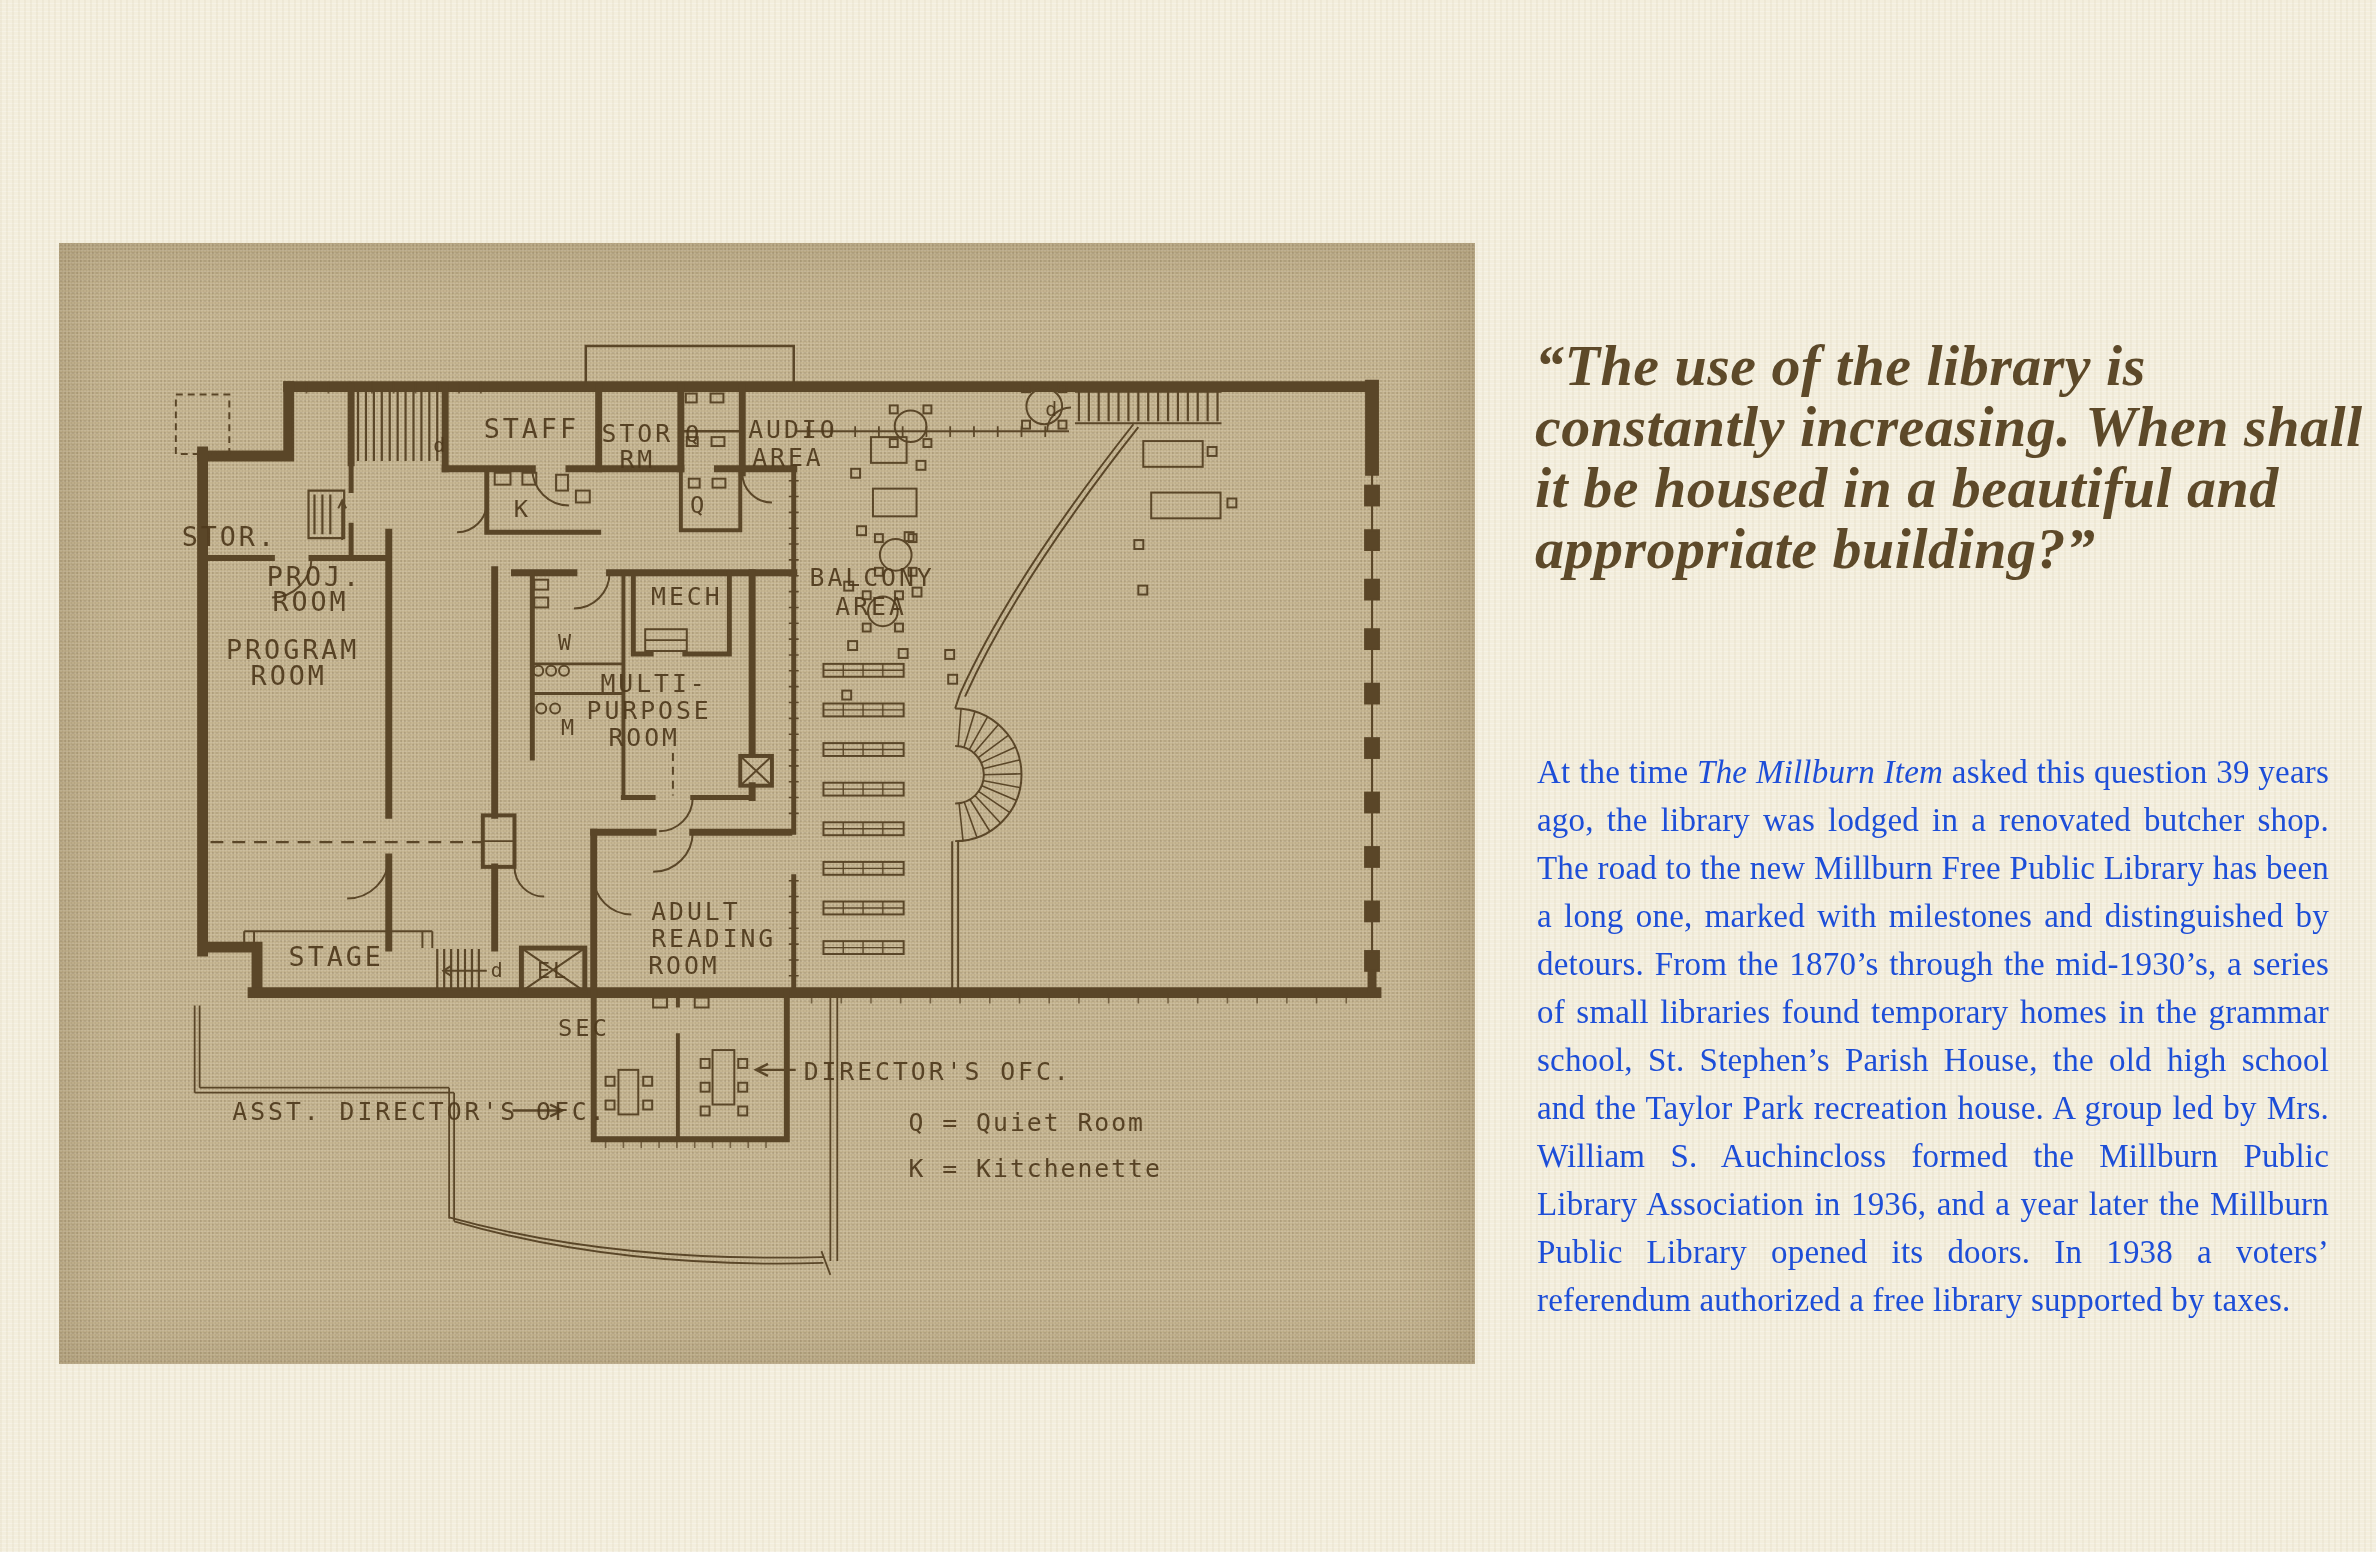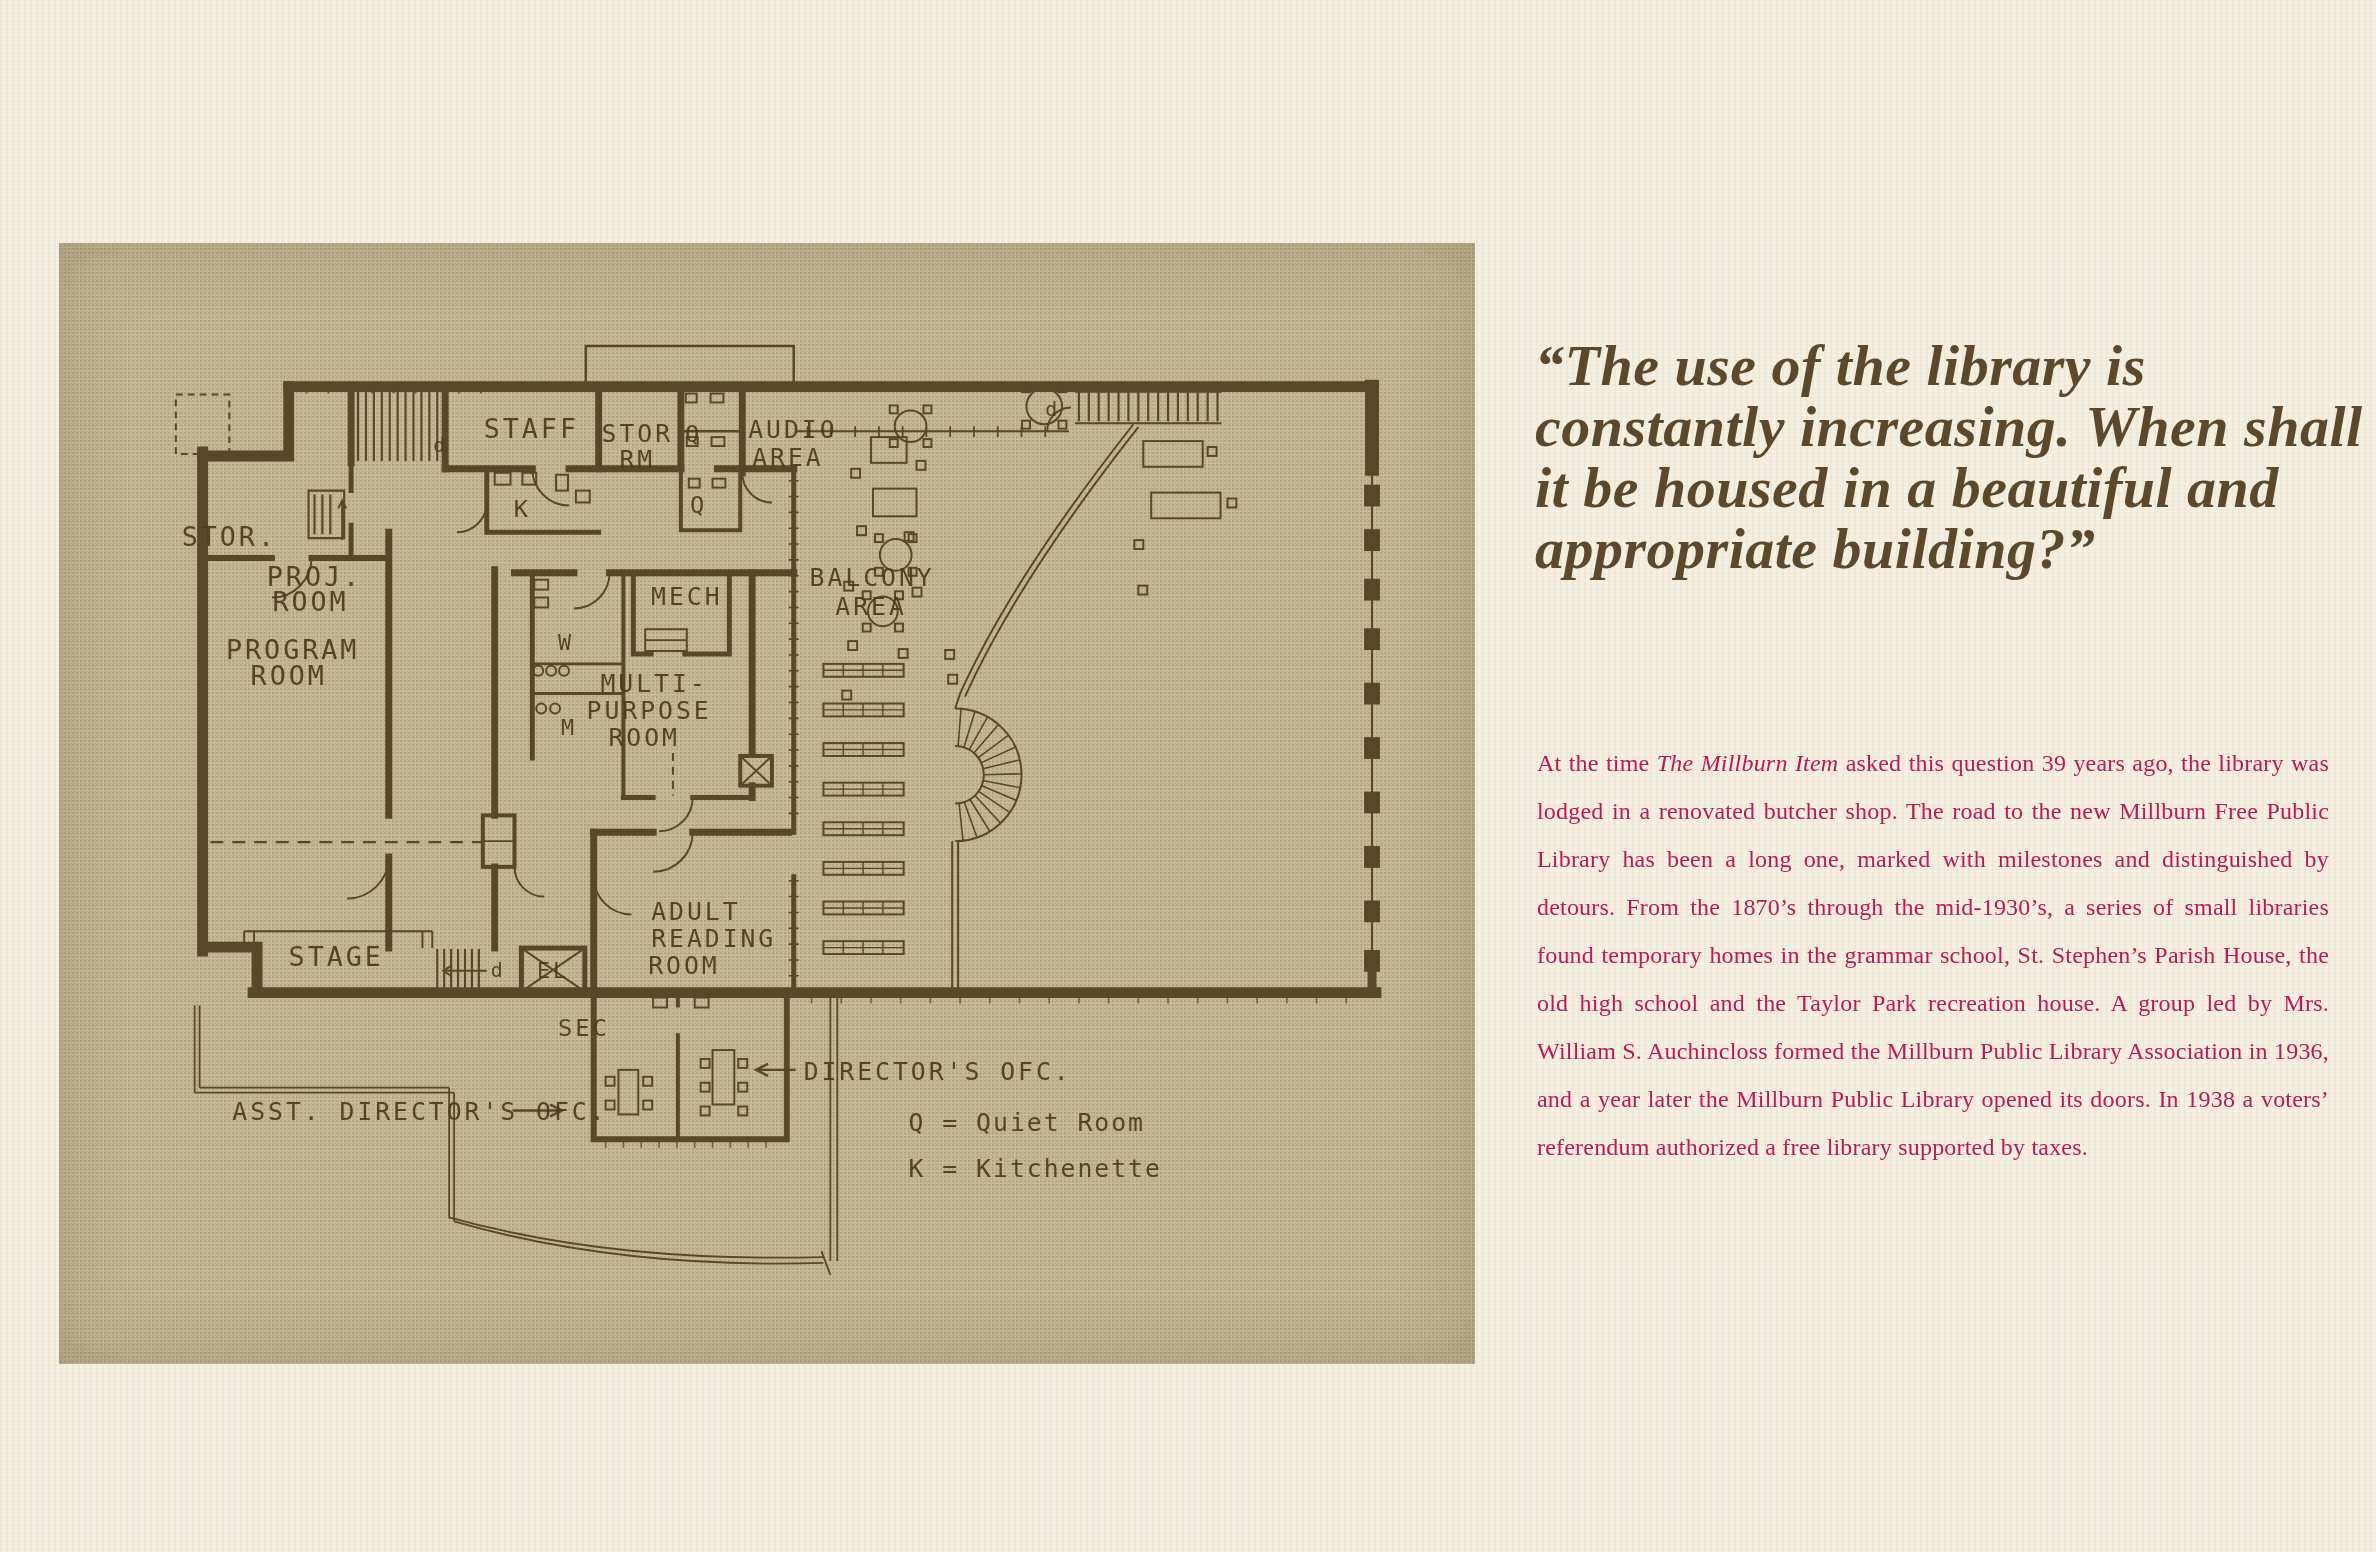--- a/index.html
+++ b/index.html
@@ -24,21 +24,21 @@
   .panel svg{position:absolute;left:0;top:0;width:100%;height:100%;}
   .plan-line{stroke:#5a4628;fill:none;}
   text.plan-t{font-family:"DejaVu Sans Mono", monospace;fill:#4f3a1d;opacity:.93;}
   .pull-quote{
     position:absolute;left:1535px;top:335px;width:828px;
     font-style:italic;font-weight:bold;font-size:58px;line-height:61px;
     color:#5d4929;letter-spacing:0.5px;
   }
   .article{
     position:absolute;left:1537px;top:715px;width:792px;
-    font-size:24px;line-height:48px;color:#be185d;
+    font-size:33px;line-height:48px;color:#1d4ed8;
     text-align:justify;letter-spacing:0.2px;
   }
   .article .it{font-style:italic;}
 </style>
 </head>
 <body>
 
 <div class="panel">
   <svg viewBox="0 0 1430 1132">
 

